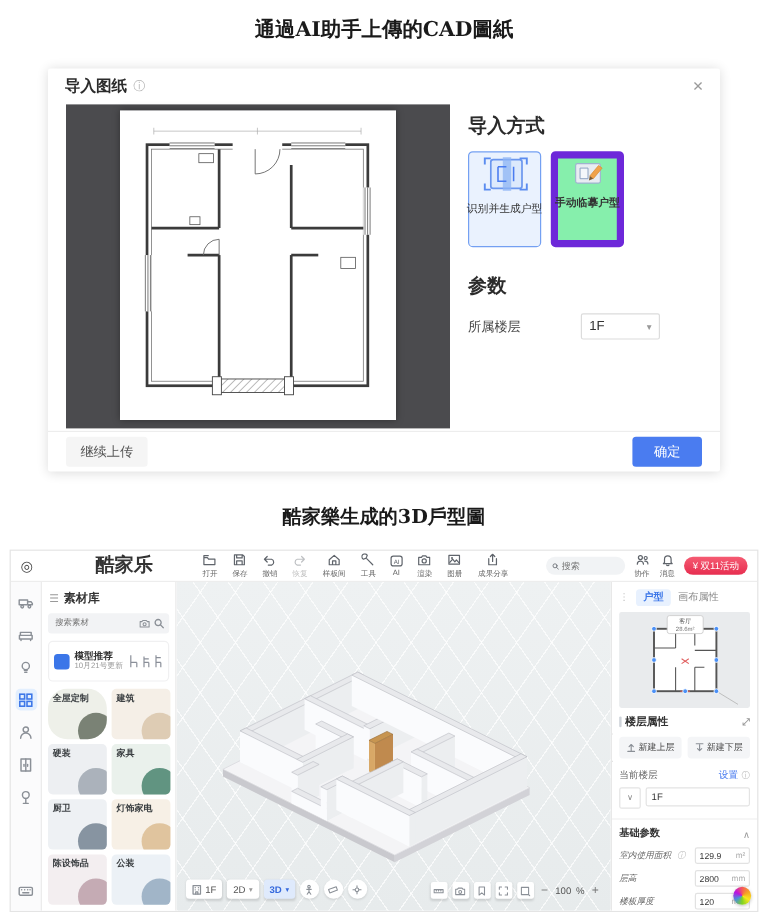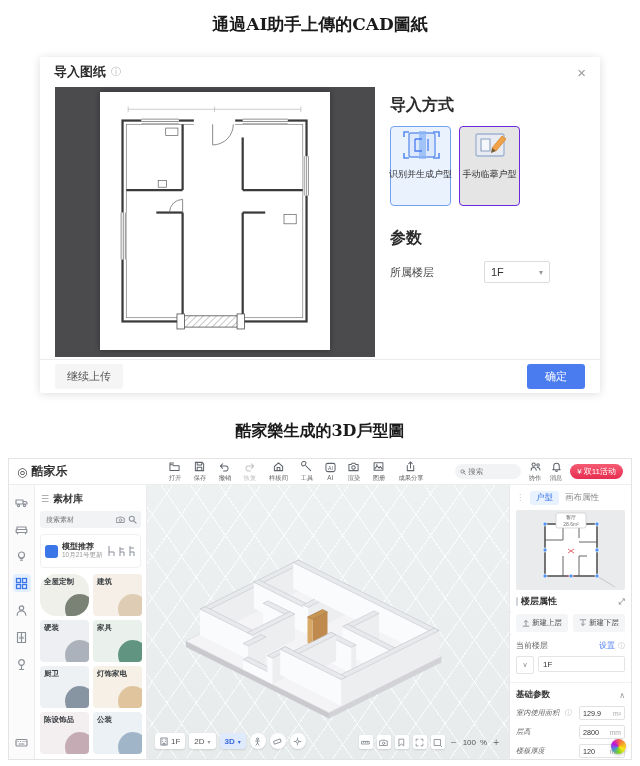--- a/index.html
+++ b/index.html
@@ -14,37 +14,37 @@
   .dlg-title{font-size:13px;font-weight:700;color:#2b2b2b;}
   .dlg-info{font-size:10px;color:#b5b5b5;margin-left:5px;}
   .dlg-close{margin-left:auto;font-size:15px;color:#9a9a9a;cursor:pointer;line-height:1;}
   .dlg-dark{position:absolute;left:15px;top:30px;width:320px;height:270px;background:#4b4b4e;}
   .paper{position:absolute;left:45px;top:5px;width:230px;height:258px;background:#fff;box-shadow:0 0 6px rgba(0,0,0,.35);}
   .dlg-right{position:absolute;left:350px;top:30px;width:160px;}
   .sec-label{font-size:16px;font-weight:700;color:#2b2b2b;}
   .method-cards{display:flex;gap:8px;margin-top:10px;}
   .mcard{width:61px;height:80px;border-radius:4px;box-sizing:border-box;display:flex;flex-direction:column;align-items:center;justify-content:flex-end;padding-bottom:24px;cursor:pointer;}
   .mcard.sel{background:#eaf2fe;border:1px solid #74a0f2;}
-  .mcard.plain{background:#e5e5e5;border:1px solid #6d28d9;}
+  .mcard.plain{background:#86efac;border:6px solid #6d28d9;font-weight:bold;}
   .mcard .mlabel{font-size:9px;color:#333;margin-top:6px;white-space:nowrap;}
   .mcard svg{display:block;}
   .floor-row{display:flex;align-items:center;margin-top:12px;}
   .floor-label{font-size:11px;color:#444;flex:1;}
   .select{width:66px;height:22px;border:1px solid #dcdcdc;border-radius:2px;display:flex;align-items:center;
           font-size:11px;color:#333;padding:0 6px;box-sizing:border-box;background:#fff;cursor:pointer;}
   .select .caret{margin-left:auto;font-size:8px;color:#999;}
   .dlg-footer{position:absolute;left:0;right:0;bottom:0;height:34px;border-top:1px solid #ededed;display:flex;align-items:center;padding:0 15px;box-sizing:border-box;}
   .btn-gray{background:#f5f5f5;color:#555;font-size:11px;padding:5px 12px;border-radius:3px;cursor:pointer;}
   .btn-blue{margin-left:auto;background:#4a7cf0;color:#fff;font-size:11px;padding:5px 18px;border-radius:3px;cursor:pointer;}
   
   .app{position:absolute;left:8px;top:458px;width:624px;height:302px;background:#fff;border:1px solid #e4e4e4;box-sizing:border-box;overflow:hidden;}
   .topbar{position:absolute;left:0;top:0;right:0;height:26px;background:#fff;border-bottom:1px solid #ededed;display:flex;align-items:center;padding:0 8px;box-sizing:border-box;z-index:5;}
   .logo{display:flex;align-items:center;gap:4px;width:120px;}
   .logo .mark{font-size:12px;color:#444;}
-  .logo .ltext{font-size:12px;font-weight:700;color:#333;}
+  .logo .ltext{font-size:16px;font-weight:700;color:#333;margin-left:48px;}
   .tb-items{display:flex;gap:11px;align-items:center;margin:0 auto;}
   .tb-item{display:flex;flex-direction:column;align-items:center;cursor:pointer;}
   .tb-item svg{width:11px;height:11px;}
   .tb-item .tlab{font-size:7px;color:#666;margin-top:1px;white-space:nowrap;transform:scale(.9);}
   .tb-item.dim{opacity:.4;}
   .top-right{display:flex;align-items:center;gap:7px;}
   .top-search{width:66px;height:15px;background:#f1f3f5;border-radius:8px;display:flex;align-items:center;padding:0 5px;box-sizing:border-box;}
   .top-search input{border:none;background:transparent;outline:none;width:46px;font-size:7.5px;color:#666;}
   .promo{height:15px;background:linear-gradient(#f55b72,#e72e50);border-radius:8px;color:#fff;font-size:8px;display:flex;align-items:center;padding:0 7px;gap:2px;cursor:pointer;white-space:nowrap;}
   
@@ -89,21 +89,21 @@
   .pill.active .pc{color:#3569dd;}
   .cbtn{width:16px;height:16px;border-radius:50%;background:#fff;box-shadow:0 1px 2px rgba(0,0,0,.12);display:flex;align-items:center;justify-content:center;cursor:pointer;}
   .vb-right{position:absolute;right:8px;bottom:10px;display:flex;align-items:center;gap:4px;z-index:3;}
   .sqbtn{width:14px;height:14px;border-radius:2px;background:#fff;box-shadow:0 1px 2px rgba(0,0,0,.12);display:flex;align-items:center;justify-content:center;cursor:pointer;}
   .zoomtxt{font-size:8px;color:#555;}
   .zbtn{font-size:10px;color:#777;cursor:pointer;padding:0 2px;}
   
   .rpanel{position:absolute;right:0;top:26px;bottom:0;width:122px;background:#fff;border-left:1px solid #e8e8e8;box-sizing:border-box;padding:4px 6px 0 6px;overflow:hidden;z-index:4;}
   .rtabs{display:flex;align-items:center;gap:6px;height:17px;}
   .rtabs .dots{color:#bbb;font-size:8px;}
-  .rtab1{background:#e8f1fe;color:#3b76e8;font-size:8.5px;font-weight:400;border-radius:3px;padding:1px 6px;cursor:pointer;}
+  .rtab1{background:#e8f1fe;color:#3b76e8;font-size:8.5px;font-weight:700;border-radius:3px;padding:1px 6px;cursor:pointer;}
   .rtab2{color:#888;font-size:8.5px;cursor:pointer;}
   .thumb{margin-top:4px;height:80px;background:#e9ebed;border-radius:2px;position:relative;display:flex;align-items:center;justify-content:center;}
   .handle{position:absolute;left:-7px;top:50%;margin-top:-11px;width:7px;height:22px;background:#fff;border:1px solid #e3e3e3;border-right:none;border-radius:3px 0 0 3px;font-size:6px;color:#aaa;display:flex;align-items:center;justify-content:center;cursor:pointer;}
   .ptitle{display:flex;align-items:center;margin-top:5px;font-size:9px;font-weight:700;color:#333;gap:3px;}
   .pbar{width:2px;height:9px;background:#cfd4da;border-radius:1px;}
   .pexp{margin-left:auto;color:#999;font-size:8px;cursor:pointer;}
   .fbtns{display:flex;gap:5px;margin-top:6px;}
   .fbtn{flex:1;height:18px;background:#f4f5f7;border-radius:3px;display:flex;align-items:center;justify-content:center;gap:2px;font-size:7.5px;color:#444;cursor:pointer;white-space:nowrap;}
   .crow{display:flex;align-items:center;margin-top:8px;}
   .clab{font-size:8px;color:#666;}

